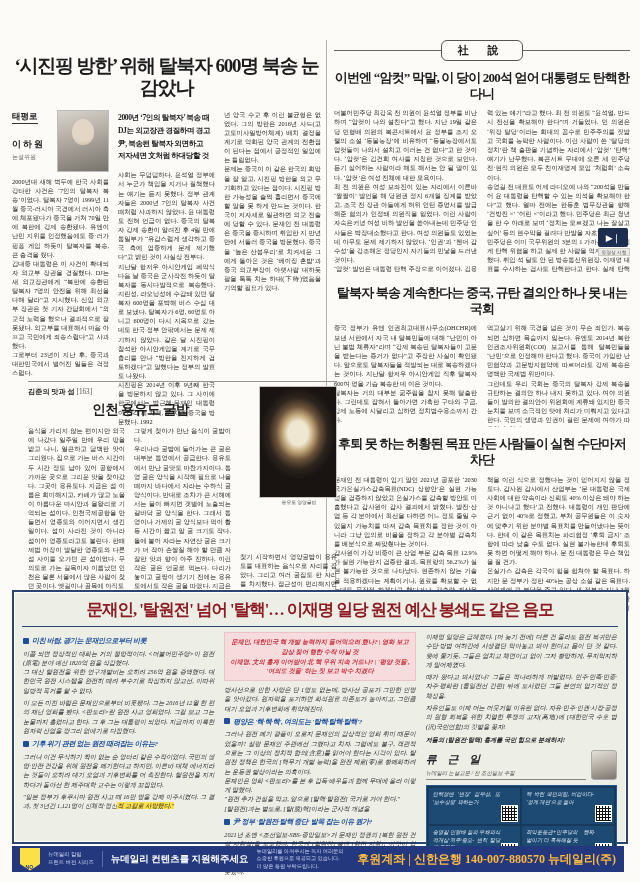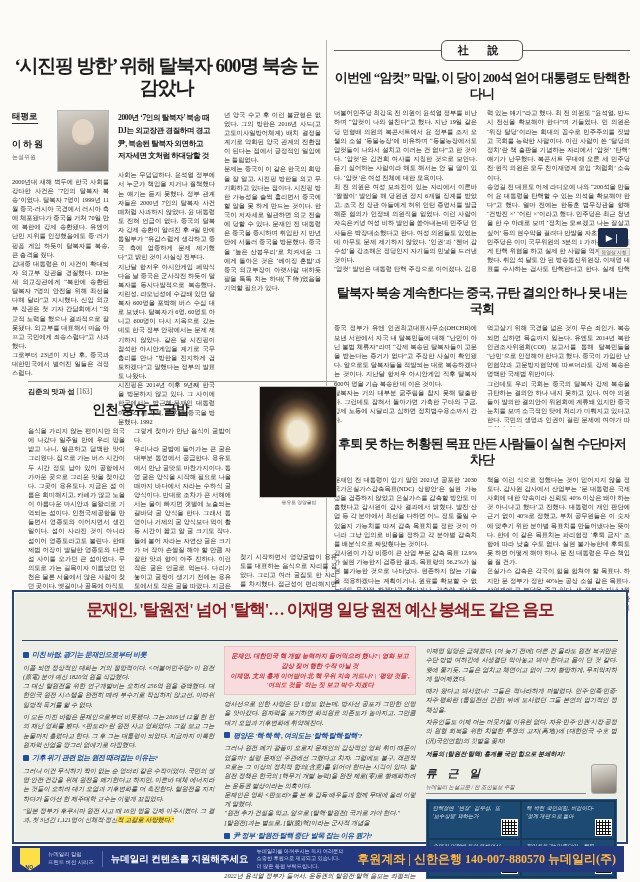--- a/index.html
+++ b/index.html
@@ -62,21 +62,21 @@
         linear-gradient(#847b6d,#57504a);}
   .food-caption{position:absolute;right:0;top:117px;width:76px;font-size:4.8px;color:#555;text-align:center;}
   .food-cols{display:flex;gap:9px;}
   .food-col{width:97px;font-size:6.3px;line-height:1.45;text-align:justify;color:#222;}
   .food-col.c3{padding-top:126px;}
 
   
   .ad{position:absolute;left:12px;top:590px;width:612px;height:250px;background:#edeee6;
       border:2px solid #2c4470;box-shadow:inset 0 0 0 1px #fdfdf9;}
   .ad-title{font-size:16.5px;font-weight:bold;color:#8e1b22;text-align:center;letter-spacing:-1px;
-            padding:7px 0 19px;margin:0 8px;border-bottom:1px solid #2c4470;}
+            padding:7px 0 5px;margin:0 8px;border-bottom:1px solid #2c4470;}
   .ad-cols{display:flex;gap:10px;padding:5px 9px 4px;}
   .ad-col{flex:1;font-size:6.2px;line-height:1.5;text-align:justify;color:#26262a;font-style:italic;}
   .ad-sec{color:#1d4f9e;font-weight:bold;font-size:7px;margin:4px 0 2px;letter-spacing:-0.3px;}
   .ad-sec .sq{display:inline-block;width:6px;height:6px;background:#1d4f9e;border-radius:1px;margin-right:3px;vertical-align:-0.5px;}
   .pinkbox{background:#f8dcdd;border:1px solid #ecc3c6;padding:4px 3px;text-align:center;font-weight:bold;
            font-size:6.3px;line-height:1.55;color:#c6323f;margin-bottom:4px;}
   .hl{background:#ffe14a;}
   .slogan{font-weight:bold;margin-top:4px;}
   .sig-row{display:flex;align-items:flex-end;gap:5px;margin-top:6px;}
   .sig-main{flex:1;border-bottom:1px solid #888;padding-bottom:2px;}

